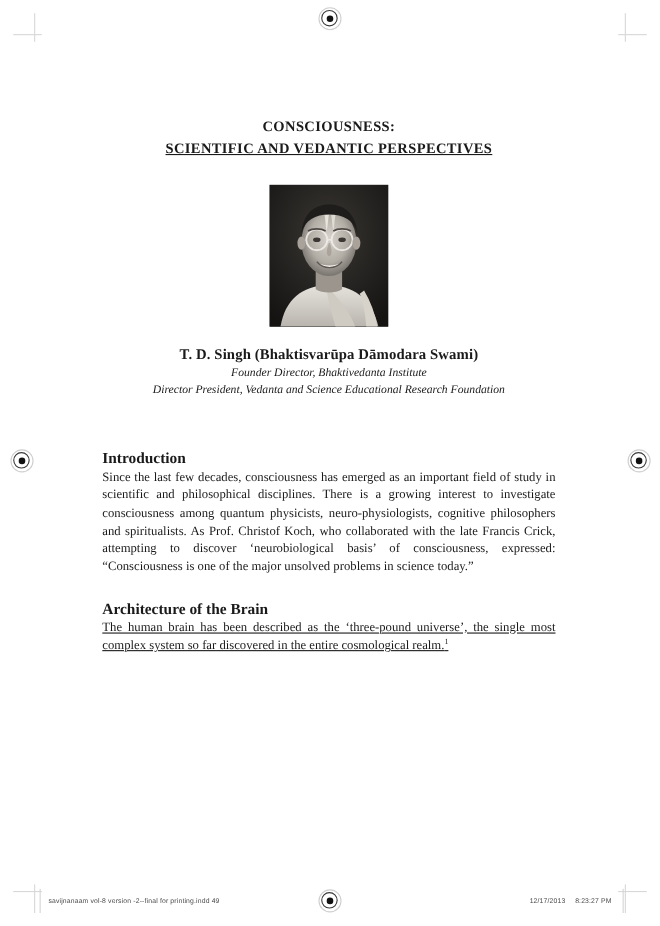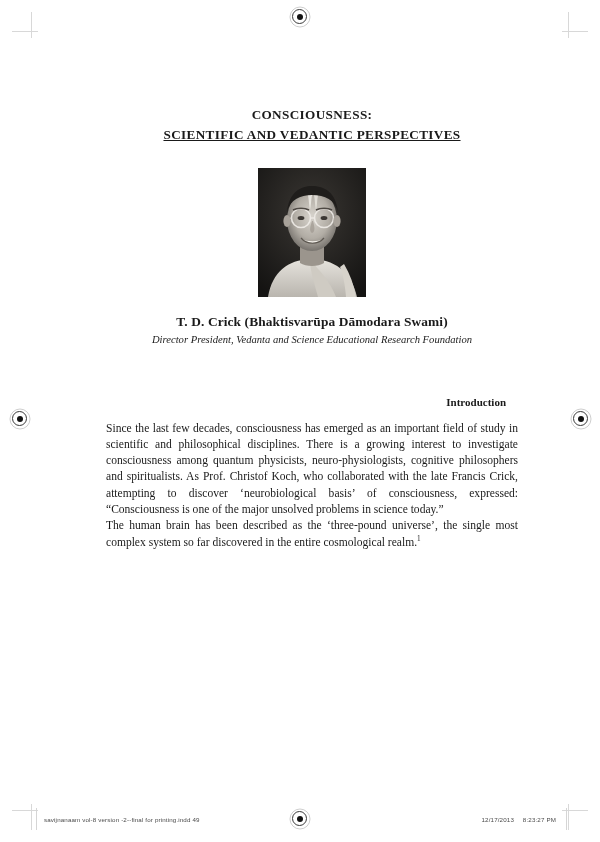--- a/index.html
+++ b/index.html
@@ -73,21 +73,21 @@
   .page {
     position: absolute;
     left: 0;
     top: 0;
     width: 600px;
     height: 842px;
   }
 
   .content {
     position: absolute;
-    left: 106px;
+    left: 93px;
     top: 105px;
     width: 412px;
   }
 
   .doc-title {
     text-align: center;
     font-weight: bold;
     font-size: 13.2px;
     line-height: 20px;
     letter-spacing: 0.35px;
@@ -117,37 +117,37 @@
   }
   .affiliation {
     text-align: center;
     font-style: italic;
     font-size: 10.6px;
     line-height: 14.5px;
     margin: 3px 0 0 0;
   }
 
   .section-heading {
-    text-align: right;
+    text-align: left;
     font-weight: bold;
-    font-size: 11px;
-    margin: 12px;
+    font-size: 14px;
+    margin: 0;
   }
   .heading-intro { margin-top: 48px; }
   .heading-arch  { margin-top: 23px; }
 
   p.body-par {
     text-align: justify;
     font-size: 11.55px;
     line-height: 16.3px;
     margin: 0;
     hyphens: none;
   }
   .par-gap { margin-top: 16px; }
-  .par-gap-sm { margin-top: 15px; }
+  .par-gap-sm { margin-top: 15px; text-decoration: underline; }
 
   sup.fn {
     font-size: 7.2px;
     vertical-align: super;
     line-height: 0;
   }
 
   
   .footer {
     position: absolute;
@@ -249,29 +249,31 @@
         <path d="M44 71 C49 76 60 76 65 71 C60 74 49 74 44 71 Z" fill="#f2efe9"></path>
         <path d="M43 70 C49 77 60 77 66 70" stroke="#5d5851" stroke-width="1.2" fill="none"></path>
 
         <ellipse cx="29" cy="53" rx="3.6" ry="6" fill="#a8a29a"></ellipse>
         <ellipse cx="79" cy="53" rx="3.6" ry="6" fill="#a8a29a"></ellipse>
 
         <path d="M29 44 C31 24 43 18 54 18 C66 18 78 24 80 44 C77 32 67 27 54 27 C42 27 32 32 29 44 Z" fill="#1f1d1b"></path>
       </svg>
     </div>
 
-    <div class="author-name">T. D. Crick (Bhaktisvarūpa Dāmodara Swami)</div>
+    <div class="author-name">T. D. Singh (Bhaktisvarūpa Dāmodara Swami)</div>
     <div class="affiliation">
+      <div>Founder Director, Bhaktivedanta Institute</div>
       <div>Director President, Vedanta and Science Educational Research Foundation</div>
     </div>
 
     <h2 class="section-heading heading-intro">Introduction</h2>
 
     <p class="body-par par-gap">Since the last few decades, consciousness has emerged as an important field of study in scientific and philosophical disciplines. There is a growing interest to investigate consciousness among quantum physicists, neuro-physiologists, cognitive philosophers and spiritualists. As Prof. Christof Koch, who collaborated with the late Francis Crick, attempting to discover ‘neurobiological basis’ of consciousness, expressed: “Consciousness is one of the major unsolved problems in science today.”</p>
 
+    <h2 class="section-heading heading-arch">Architecture of the Brain</h2>
 
     <p class="body-par par-gap-sm"><span>The human brain has been described as the ‘three-pound universe’, the single most complex system so far discovered in the entire cosmological realm.</span><sup class="fn">1</sup></p>
 
   </div>
 
   <div class="footer-rule rule-left"></div>
   <div class="footer-rule rule-right"></div>
 
   <div class="footer">
     <span class="footer-file">savijnanaam  vol-8 version  -2--final for printing.indd   49</span>

